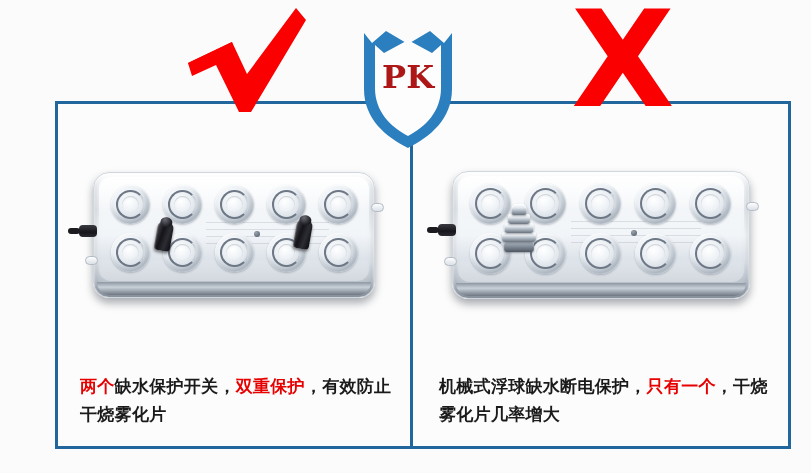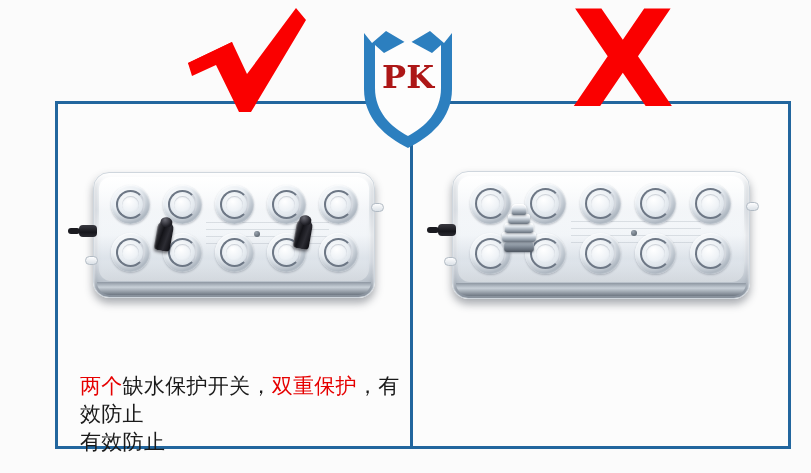--- a/index.html
+++ b/index.html
@@ -194,22 +194,22 @@
   .led-dot {
     position: absolute; z-index: 5; width: 6px; height: 6px; border-radius: 50%;
     background: radial-gradient(circle at 35% 30%, #9aa4af, #4e5761);
     top: 58px;
   }
 
   
   .caption {
     flex: 1 1 auto;
     padding: 6px 8px 0 22px;
-    font-size: 21px;
-    font-weight: normal;
+    font-size: 17px;
+    font-weight: bold;
     line-height: 28px;
     color: #1a1a1a;
     letter-spacing: .3px;
   }
   #panel-bad .caption { padding-left: 26px; }
   .hl { color: #e60000; }
 </style>
 </head>
 <body>
 
@@ -256,21 +256,21 @@
             <div class="nozzle"></div>
             <div class="nozzle"></div>
             <div class="nozzle"></div>
           </div>
           <div class="float-black" id="float-black-1"></div>
           <div class="float-black" id="float-black-2"></div>
         </div>
       </div>
       <div class="caption">
         <span class="hl">两个</span><span>缺水保护开关，</span><span class="hl">双重保护</span><span>，有效防止</span><br>
-        <span>有效防止</span>
+        <span>干烧雾化片</span>
       </div>
     </div>
 
     <div class="panel" id="panel-bad">
       <div class="device-stage">
         <div class="device bad">
           <div class="cord"></div>
           <div class="tab tr"></div>
           <div class="tab bl"></div>
           <div class="label-print"></div>
@@ -289,16 +289,20 @@
           </div>
           <div id="float-metal">
             <div class="tier t5"></div>
             <div class="tier t4"></div>
             <div class="tier t3"></div>
             <div class="tier t2"></div>
             <div class="tier t1"></div>
           </div>
         </div>
       </div>
+      <div class="caption">
+        <span>机械式浮球缺水断电保护，</span><span class="hl">只有一个</span><span>，干烧</span><br>
+        <span>雾化片几率增大</span>
+      </div>
     </div>
 
   </div>
 </div>
 
 </body></html>

